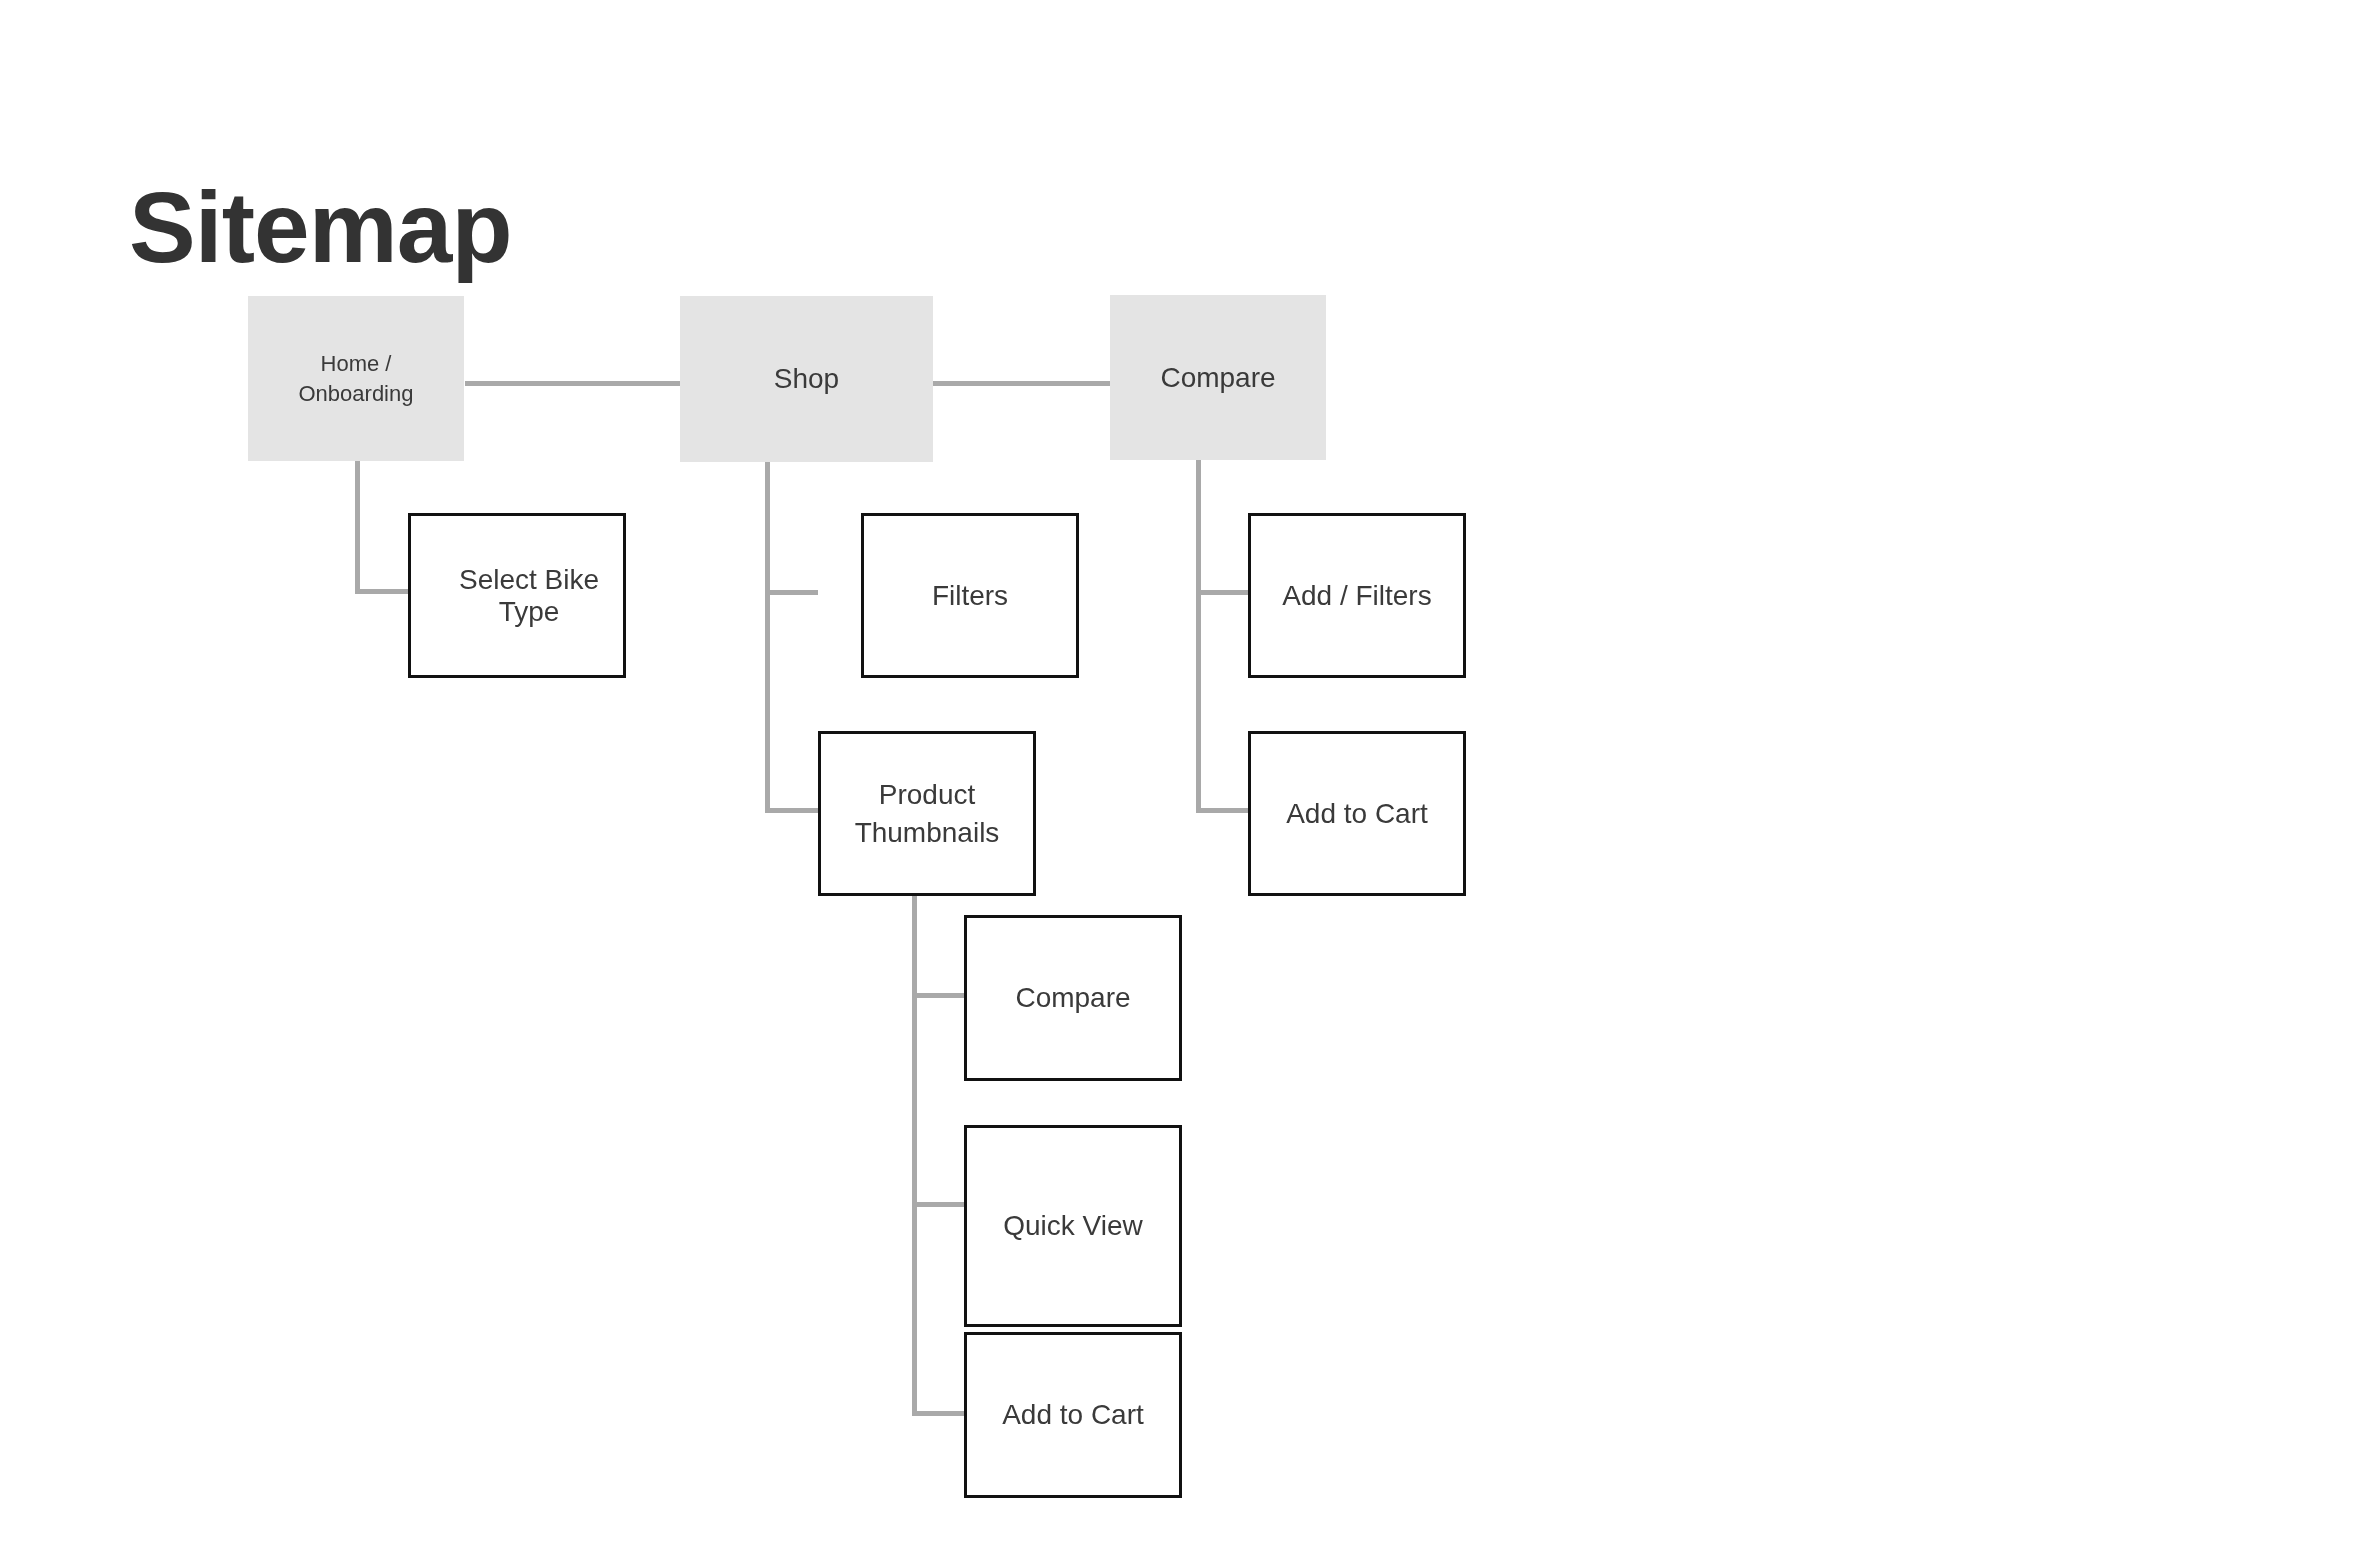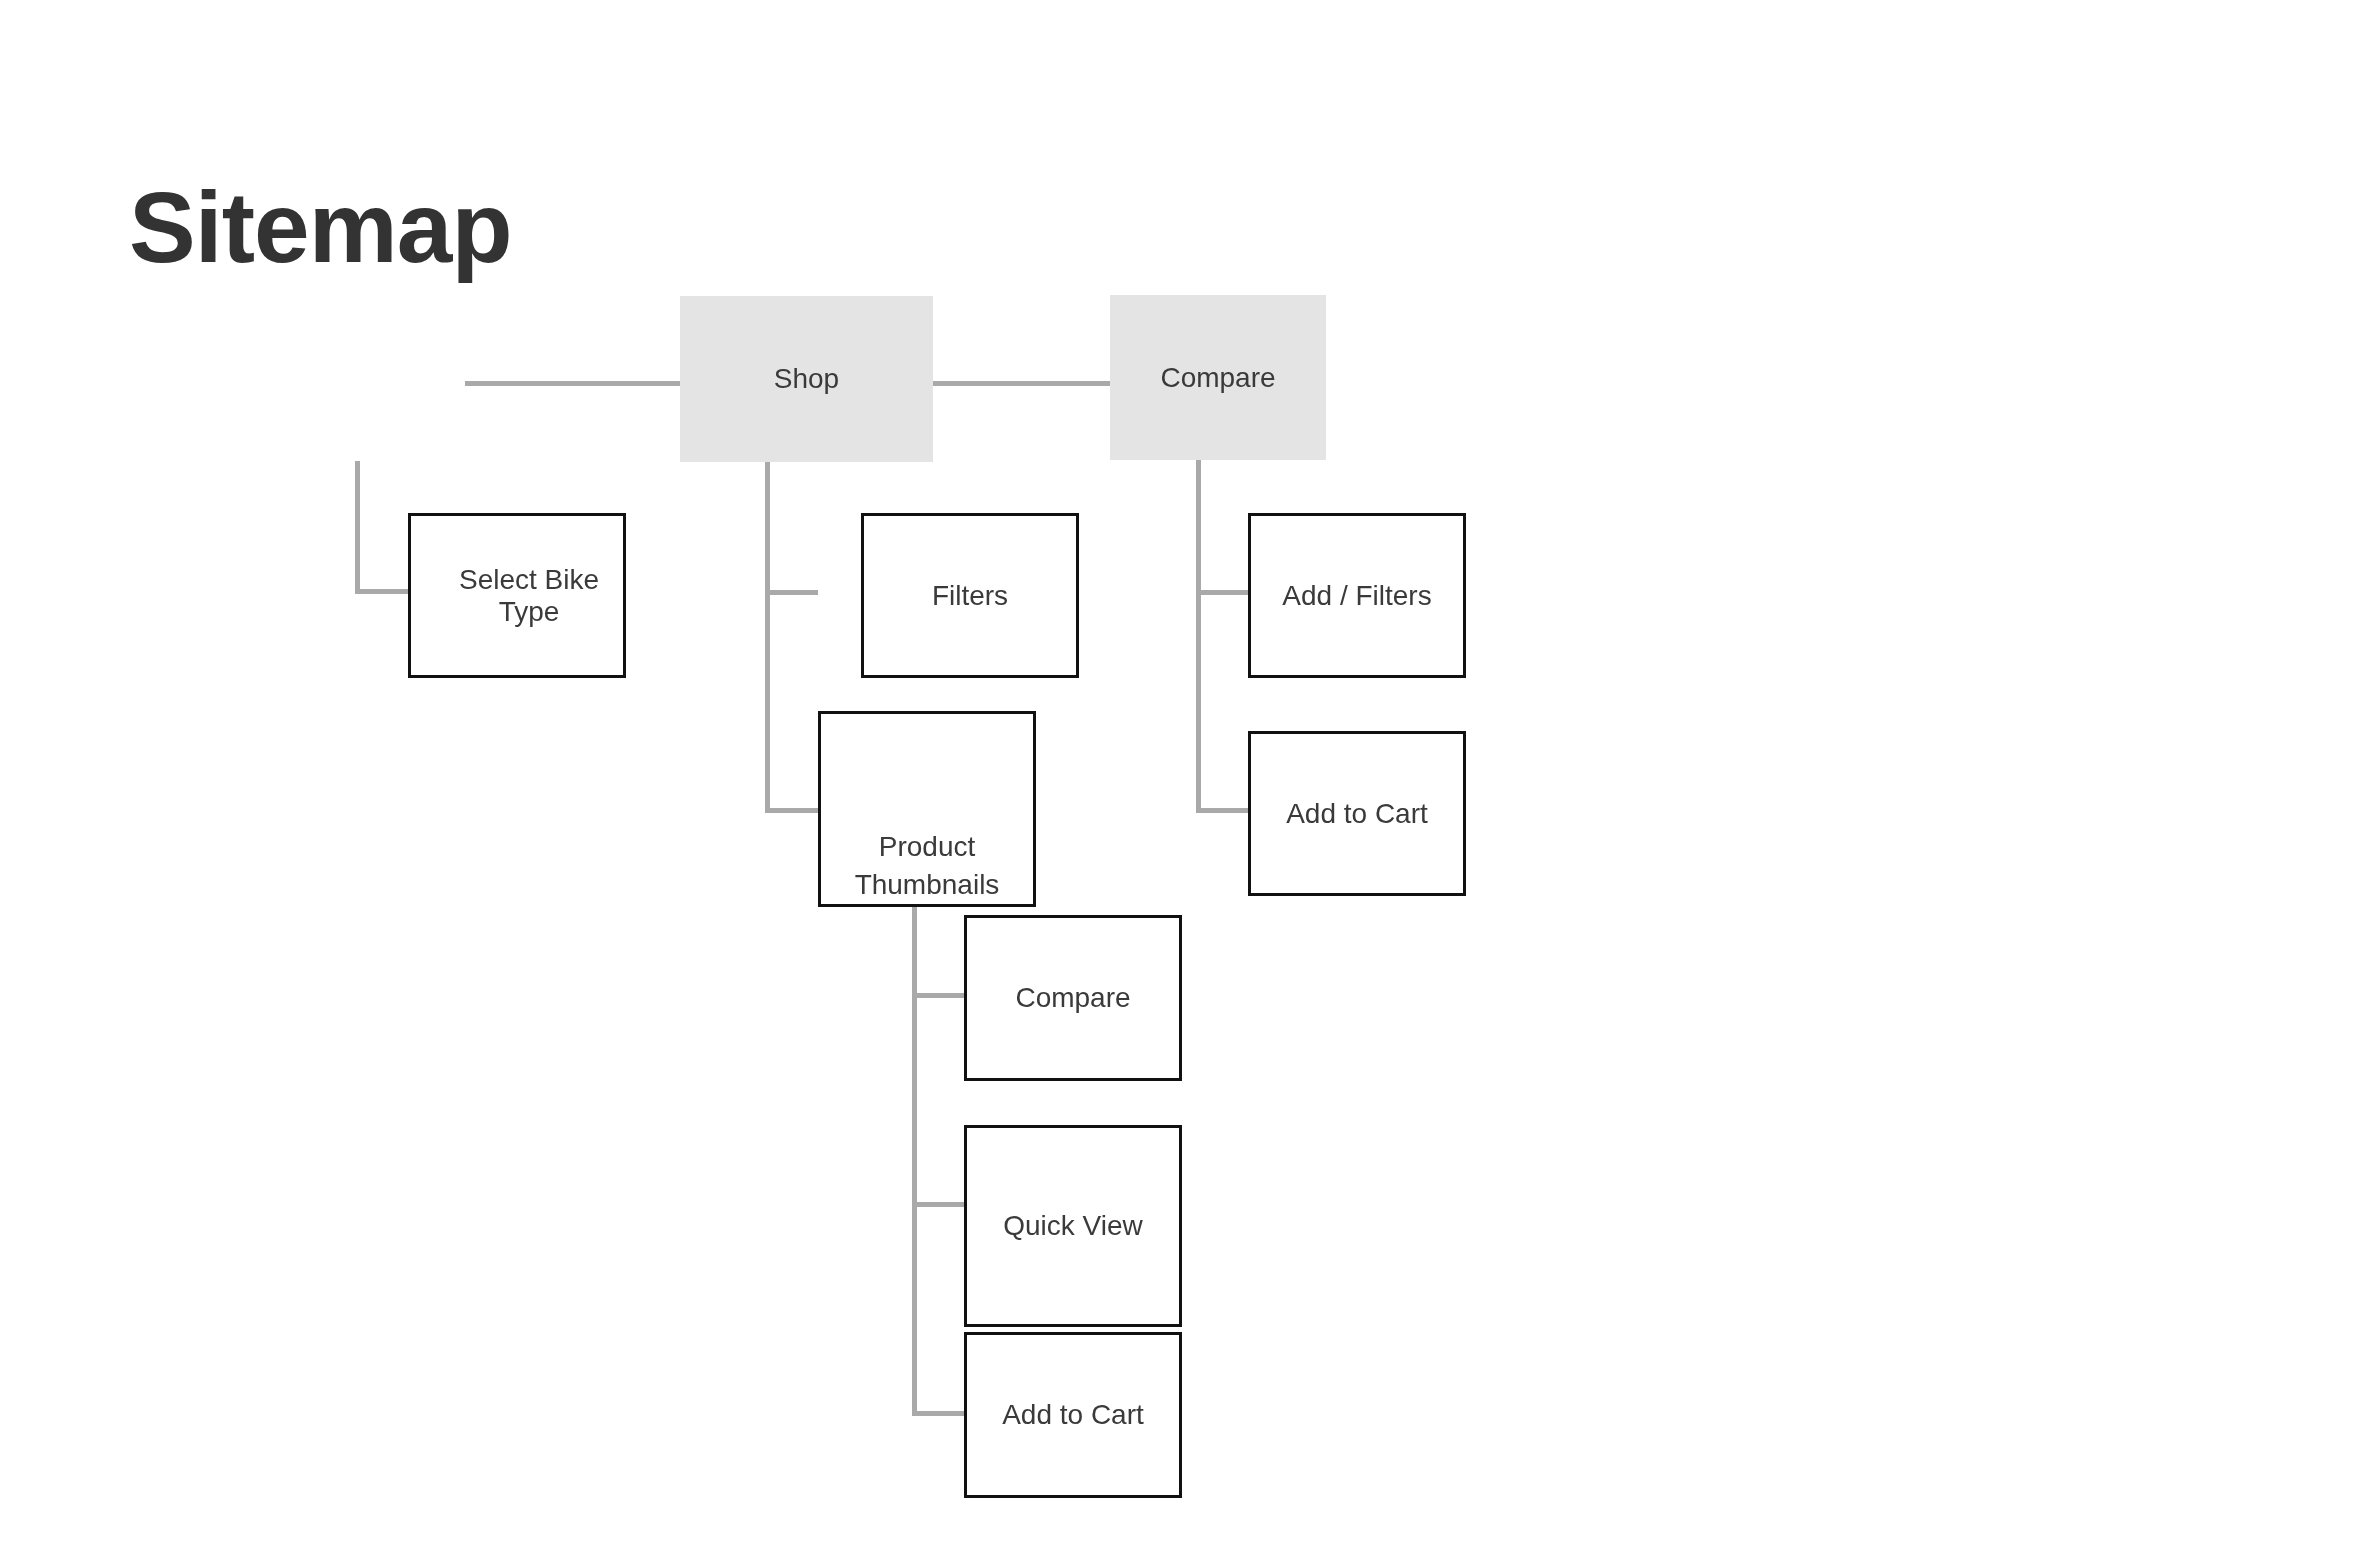--- a/index.html
+++ b/index.html
@@ -57,21 +57,21 @@
     position: absolute;
     background: #a9a9a9;
   }
   
   #node-home      { left: 248px;  top: 296px;  width: 216px; height: 165px; }
   #node-shop      { left: 680px; top: 296px;  width: 253px; height: 166px; }
   #node-compare   { left: 1110px; top: 295px;  width: 216px; height: 165px; }
   #node-select    { left: 408px;  top: 513px; width: 218px; height: 165px; padding-left: 24px; }
   #node-filters   { left: 818px; top: 513px; width: 218px; height: 165px; margin-left: 43px; }
   #node-addremove { left: 1248px; top: 513px; width: 218px; height: 165px; }
-  #node-thumbs    { left: 818px; top: 711px; width: 218px; height: 196px; align-items: flex-end; }
+  #node-thumbs    { left: 818px; top: 731px; width: 218px; height: 165px; }
   #node-cart-cmp  { left: 1248px; top: 731px; width: 218px; height: 165px; }
   #node-cmp-child { left: 964px; top: 915px; width: 218px; height: 166px; }
   #node-quickview { left: 964px; top: 1125px; width: 218px; height: 202px; }
   #node-cart-pt   { left: 964px; top: 1332px; width: 218px; height: 166px; }
   
   #conn-home-shop    { left: 465px;  top: 381px;  width: 215px;  height: 4.7px; }
   #conn-shop-compare { left: 897px; top: 381px;  width: 214px;  height: 4.7px; }
   #conn-home-v       { left: 355px;  top: 461px;  width: 4.7px;   height: 133px; }
   #conn-home-h       { left: 355px;  top: 589px; width: 53px;  height: 4.7px; }
   #conn-shop-v       { left: 765px; top: 461px;  width: 4.7px;   height: 351px; }
@@ -100,20 +100,23 @@
   <div class="connector" id="conn-shop-h1"></div>
   <div class="connector" id="conn-shop-h2"></div>
   <div class="connector" id="conn-compare-v"></div>
   <div class="connector" id="conn-compare-h1"></div>
   <div class="connector" id="conn-compare-h2"></div>
   <div class="connector" id="conn-thumbs-v"></div>
   <div class="connector" id="conn-thumbs-h1"></div>
   <div class="connector" id="conn-thumbs-h2"></div>
   <div class="connector" id="conn-thumbs-h3"></div>
 
+  <div class="node parent small-label" id="node-home">
+    <span class="label wrap-home">Home / Onboarding</span>
+  </div>
   <div class="node parent" id="node-shop">
     <span class="label">Shop</span>
   </div>
   <div class="node parent" id="node-compare">
     <span class="label">Compare</span>
   </div>
 
   <div class="node child" id="node-select">
     <span class="label">Select Bike Type</span>
   </div>

